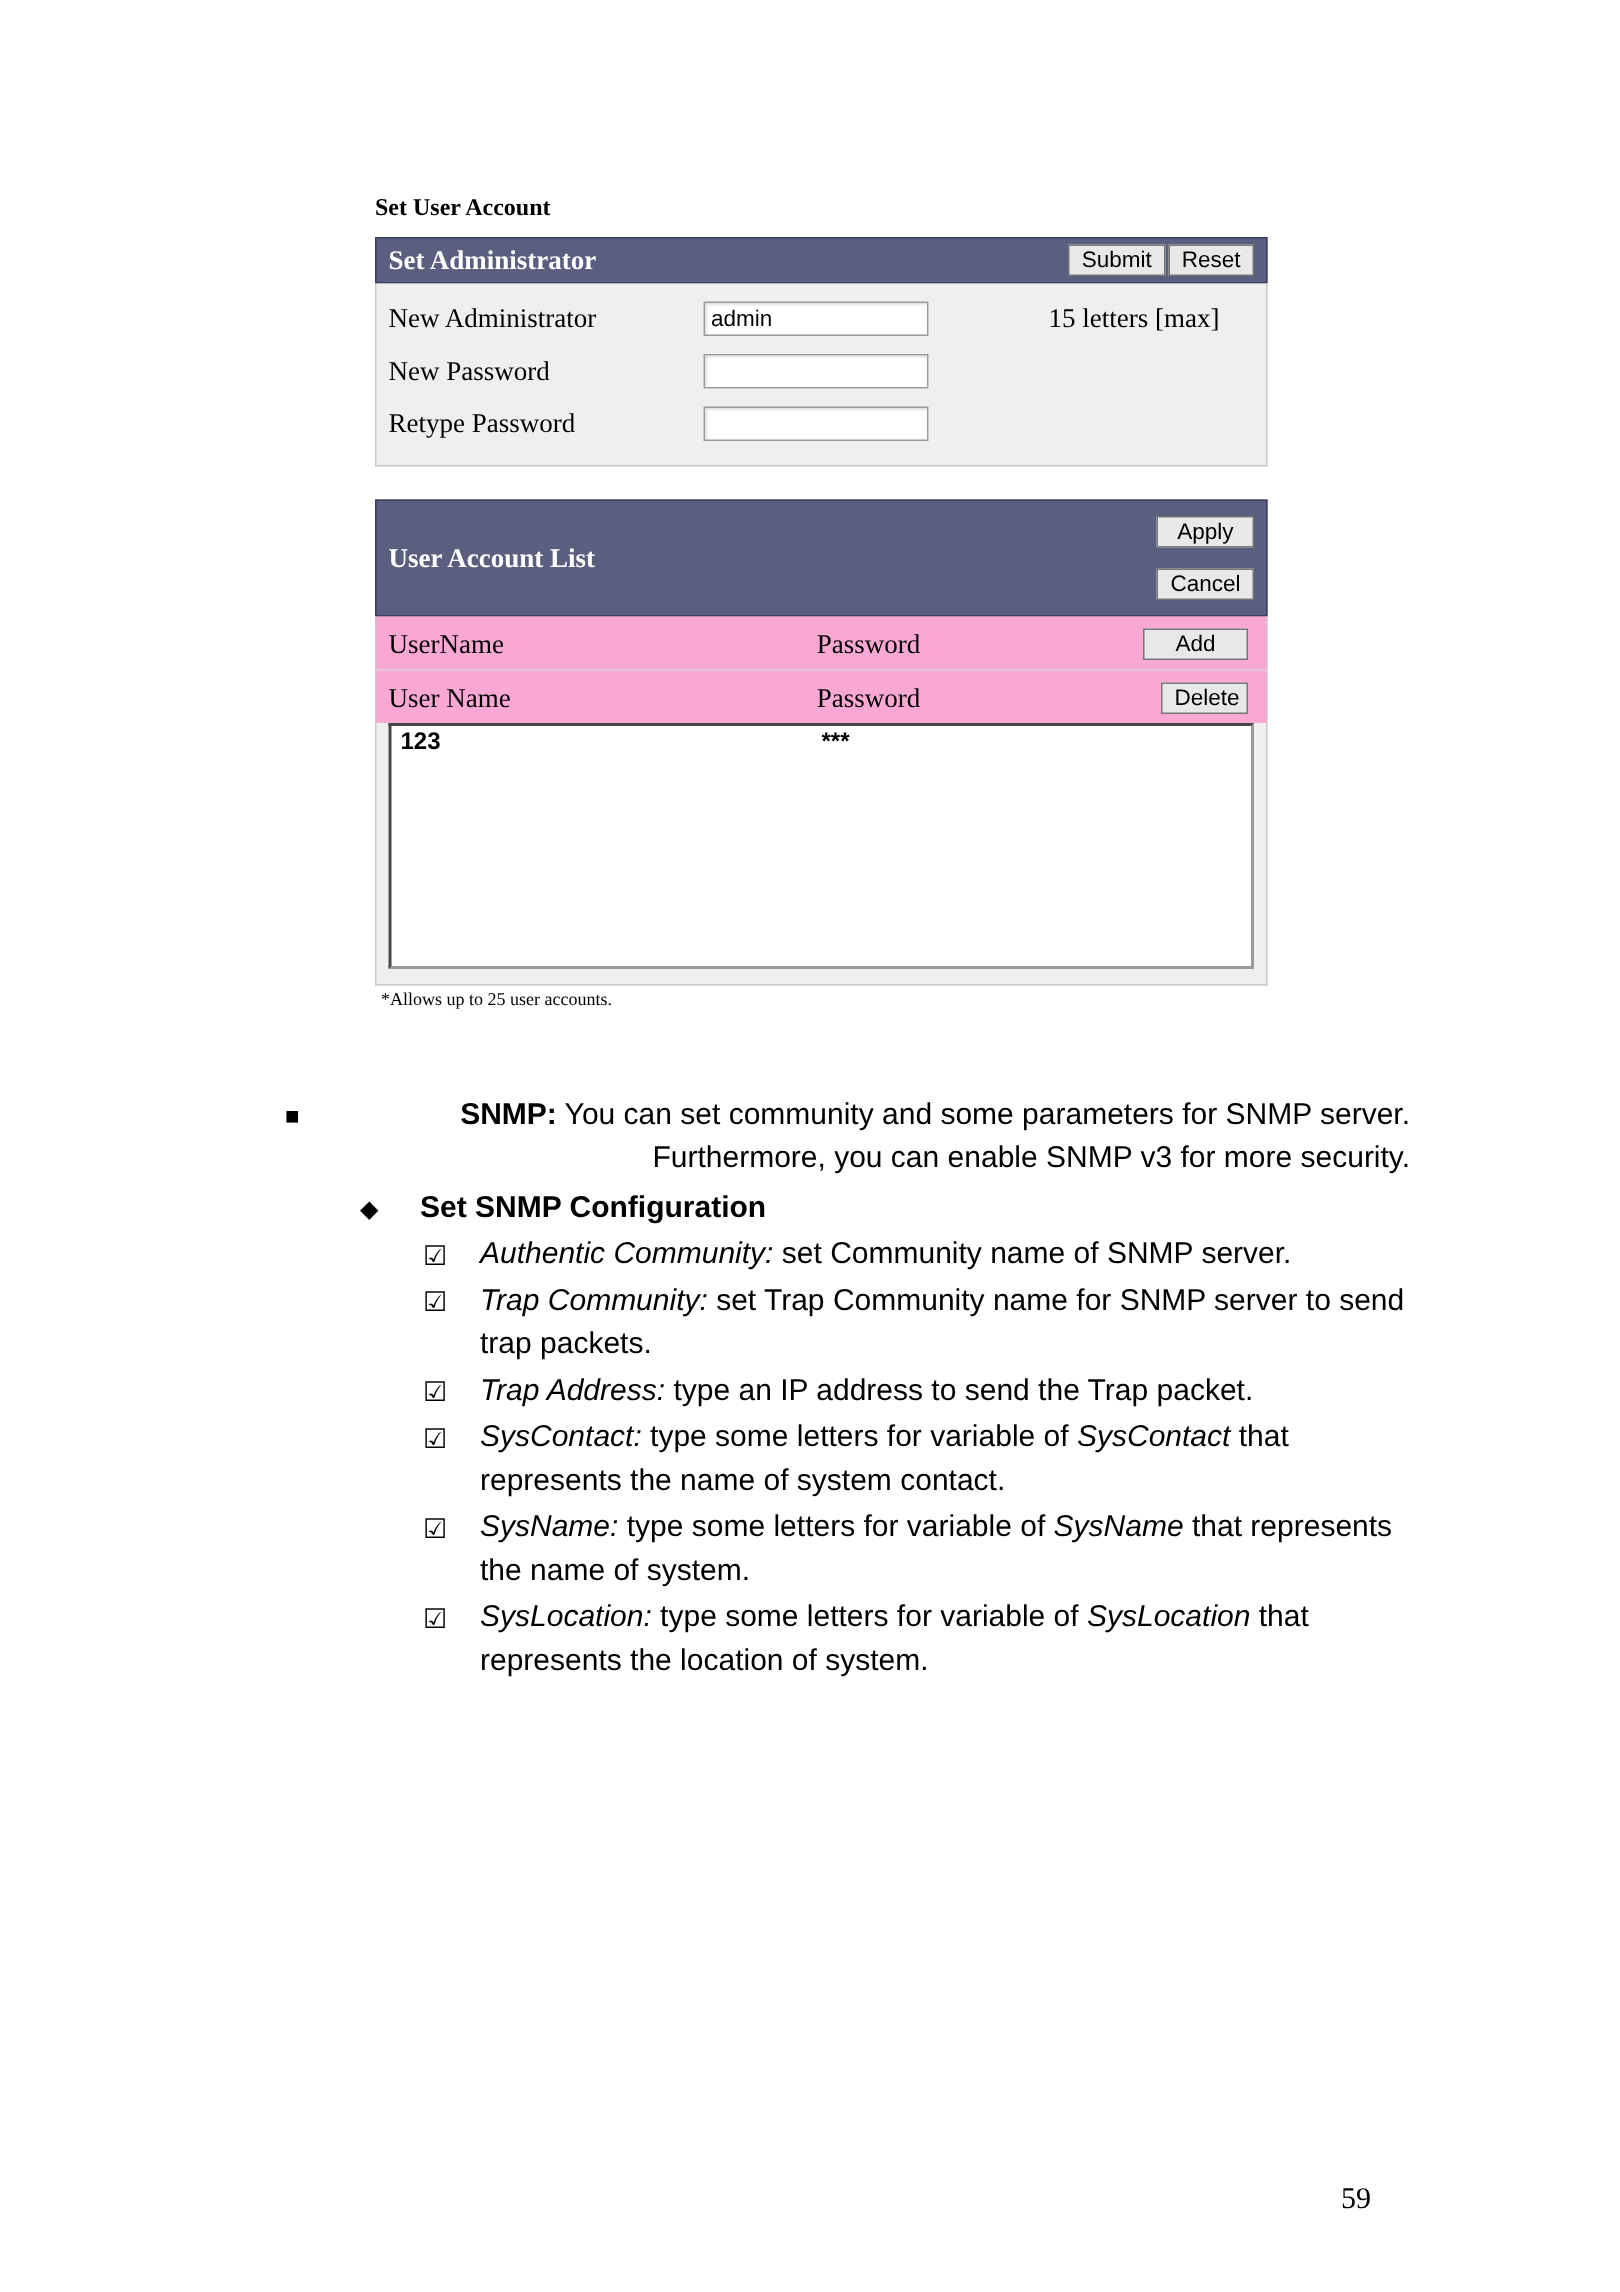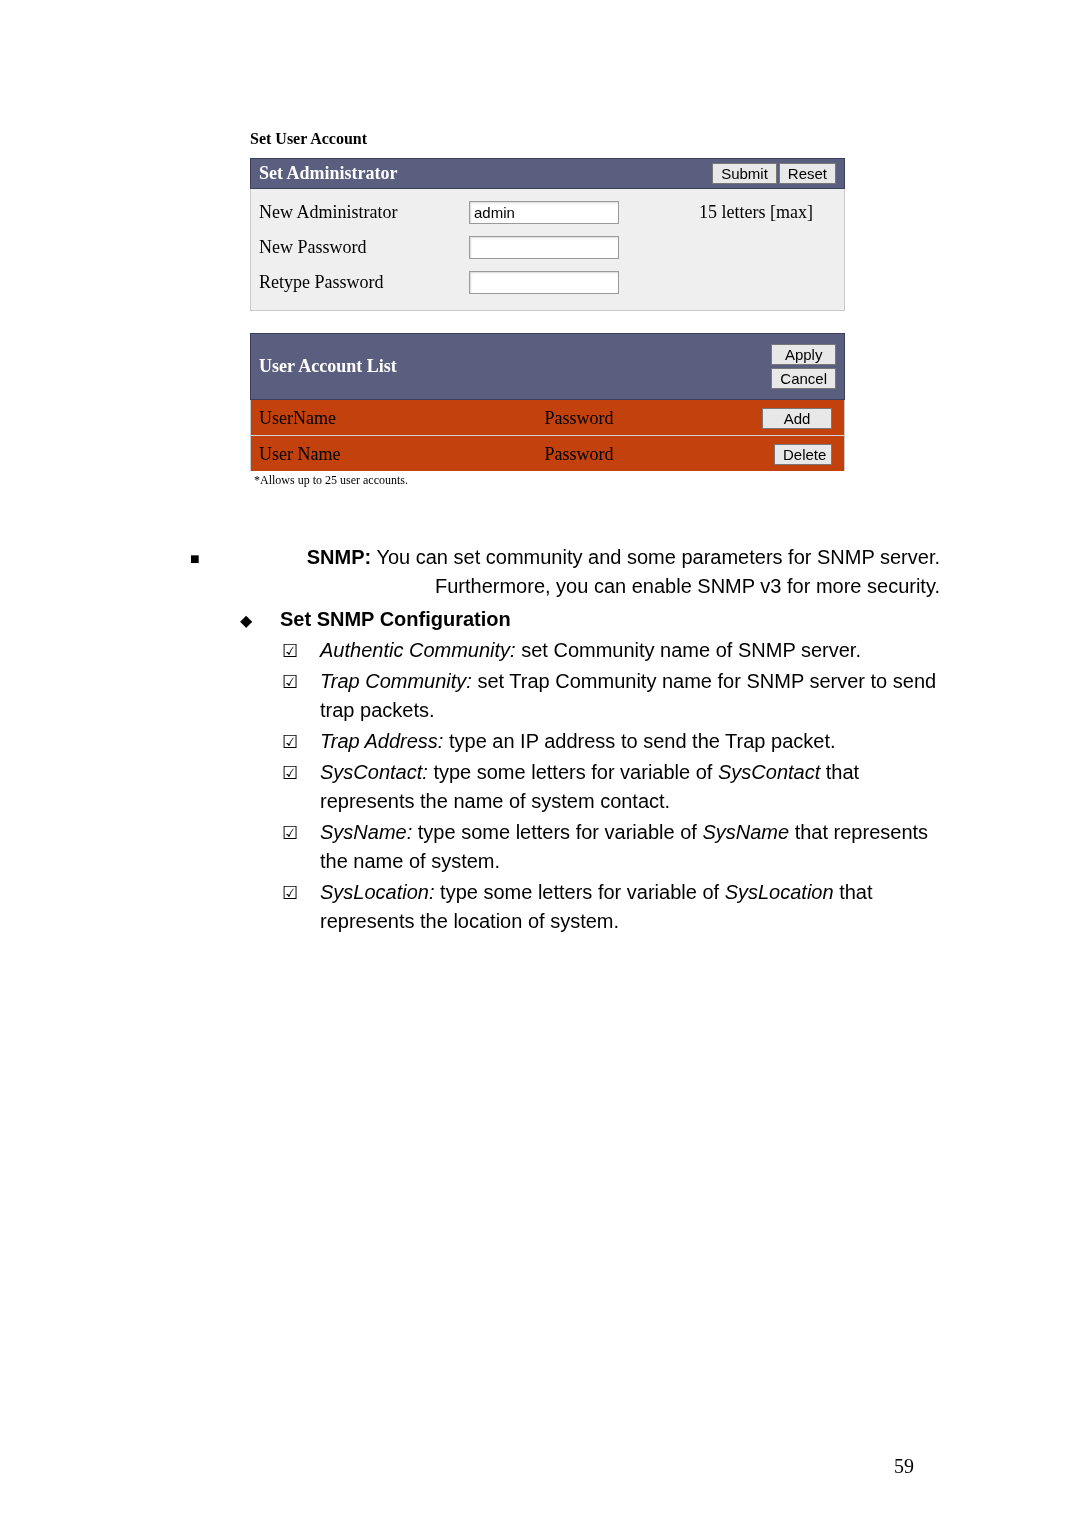--- a/index.html
+++ b/index.html
@@ -86,28 +86,28 @@
   .spacer {
     height: 22px;
   }
   .panel-header.tall {
     padding-top: 10px;
     padding-bottom: 10px;
   }
   .panel-header.tall .btn-group {
     display: flex;
     flex-direction: column;
-    gap: 3px;
+    gap: 14px;
     align-items: stretch;
   }
   .lineup {
     display: flex;
     align-items: flex-start;
     padding: 8px 8px 6px 8px;
-    background: #c2410c;
+    background: #f9a8d4;
     border-left: 1px solid #c9c9c9;
     border-right: 1px solid #c9c9c9;
     font-family: Georgia, 'Times New Roman', serif;
     font-size: 18px;
   }
   .lineup .c1 { width: 220px; }
   .lineup .c2 { width: 200px; display:flex; justify-content:center; }
   .lineup .c3 { flex: 1; display:flex; justify-content:flex-end; padding-right:4px; }
   .listbox {
     border: 2px inset #9a9a9a;
@@ -250,20 +250,28 @@
     <div class="lineup">
       <span class="c1">User Name</span>
       <span class="c2">
           <span>Password</span>
         </span>
       <span class="c3">
           <button class="btn" style="width:58px;">Delete</button>
         </span>
     </div>
 
+    <div class="listbox-wrap">
+      <div class="listbox">
+        <div class="row">
+          <span class="r1">123</span>
+          <span class="r2">***</span>
+        </div>
+      </div>
+    </div>
     <div class="footnote">*Allows up to 25 user accounts.</div>
   </div>
 
   <div class="content">
     <div class="lvl1">
       <div class="bullet">■</div>
       <div class="body">
         <span class="bold">SNMP:</span><span> You can set community and some parameters for SNMP server. Furthermore, you can enable SNMP v3 for more security.</span>
       </div>
     </div>

